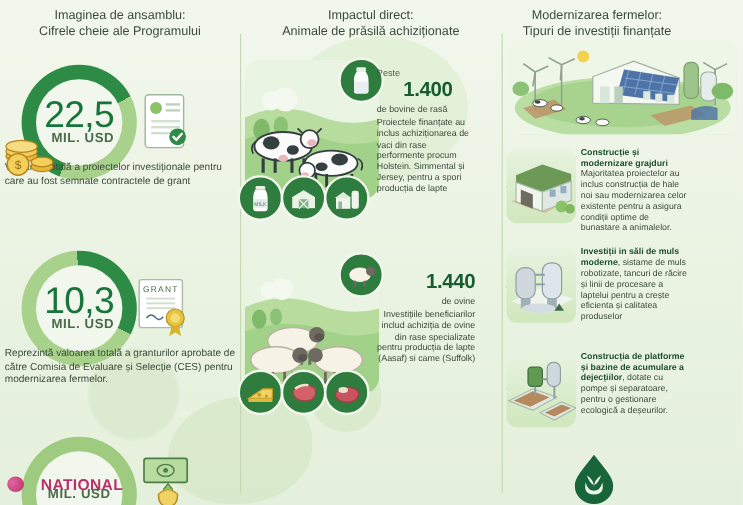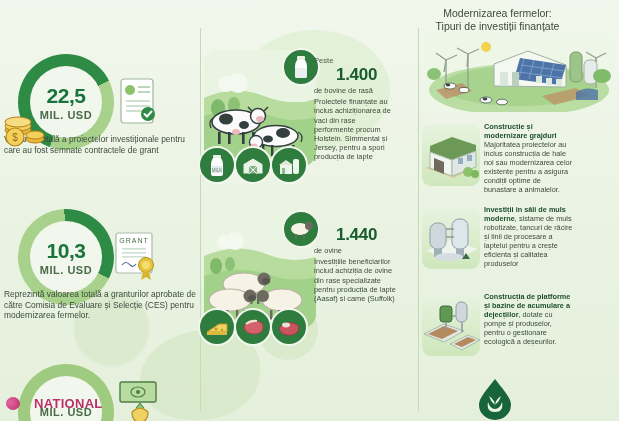--- a/index.html
+++ b/index.html
@@ -36,21 +36,21 @@
   .stat{position:relative;height:140px;}
   .ring{
     position:absolute;left:18px;top:6px;width:96px;height:96px;border-radius:50%;
     background:conic-gradient(from 200deg,#2e8b45 0 62%, #a8d18c 62% 100%);
     display:flex;align-items:center;justify-content:center;
   }
   .ring::after{content:"";position:absolute;width:72px;height:72px;border-radius:50%;background:#f2f7ed;}
   .ring.light{background:conic-gradient(from 160deg,#a8d18c 0 55%, #2e8b45 55% 88%, #a8d18c 88% 100%);}
   .ring.pale{background:conic-gradient(from 210deg,#9ecb7f 0 78%, #2e8b45 78% 100%);}
   .ringtxt{position:relative;z-index:2;text-align:center;}
-  .num{font-size:21px;font-weight:700;color:#17743a;line-height:26px;letter-spacing:-.5px;}
+  .num{font-size:31px;font-weight:400;color:#17743a;line-height:26px;letter-spacing:-.5px;}
   .unit{font-size:11px;font-weight:600;color:#4a6b4a;letter-spacing:.5px;text-align:right;}
   .cap{
     position:absolute;left:4px;right:4px;top:86px;
     text-align:left;font-size:8.4px;line-height:10.5px;color:#3b4a3b;
   }
   .sideicon{position:absolute;z-index:3;}
 
   
   .cblock{position:absolute;left:4px;right:6px;}
   .scene{
@@ -95,20 +95,24 @@
 <div class="page">
 
   <div class="blob b1"></div>
   <div class="blob b2"></div>
   <div class="blob b3"></div>
 
   <div class="divider dv1"></div>
   <div class="divider dv2"></div>
 
   <div class="col colL">
+    <div class="htitle">
+      <div>Imaginea de ansamblu:</div>
+      <div>Cifrele cheie ale Programului</div>
+    </div>
 
     <div class="stat" style="position:absolute;top:48px;left:0;width:200px;">
       <div class="ring">
         <div class="ringtxt">
           <div class="num">22,5</div>
           <div class="unit">MIL. USD</div>
         </div>
       </div>
       <div class="sideicon" style="left:2px;top:62px;">
         <svg width="44" height="38" viewBox="0 0 44 38">
@@ -172,20 +176,24 @@
           <ellipse cx="20" cy="14" rx="7" ry="5" fill="none" stroke="#4f7d46" stroke-width="1.2"></ellipse>
           <circle cx="20" cy="14" r="2" fill="#4f7d46"></circle>
           <path d="M14 34 q8 -8 16 0 q0 10 -8 10 q-8 0 -8 -10z" fill="#f0d163" stroke="#b5901c" stroke-width="1.2"></path>
           <path d="M18 30 l4 -5 l4 5" fill="#8cc36a" stroke="#4f7d46" stroke-width="1"></path>
         </svg>
       </div>
     </div>
   </div>
 
   <div class="col colC">
+    <div class="htitle">
+      <div>Impactul direct:</div>
+      <div>Animale de prăsilă achiziționate</div>
+    </div>
 
     <div class="cblock" style="top:50px;height:150px;">
       <div class="scene">
         <svg width="112" height="116" viewBox="0 0 112 116">
           <rect width="112" height="116" fill="#eaf4e3"></rect>
           <path d="M0 48 q30 -14 60 -2 q28 11 52 3 v70 H0z" fill="#b7dc9e"></path>
           <path d="M0 66 q34 -12 64 -1 q24 9 48 2 v50 H0z" fill="#a2d189"></path>
           <circle cx="22" cy="34" r="8" fill="#f4f9ef"></circle>
             <circle cx="34" cy="33" r="10" fill="#f4f9ef"></circle>
           <ellipse cx="14" cy="58" rx="7" ry="9" fill="#7fb96a"></ellipse>
@@ -332,21 +340,21 @@
         </svg>
       </div>
       <div class="circicon" style="left:66px;top:96px;width:34px;height:34px;">
         <svg width="30" height="30" viewBox="0 0 30 30">
           <circle cx="15" cy="15" r="15" fill="#2f7c3f"></circle>
           <path d="M5 16 q6 -7 14 -5 q8 2 5 8 q-3 5 -11 4 q-7 -1 -8 -7z" fill="#c9545f" stroke="#9c3b45" stroke-width="1"></path>
           <ellipse cx="12" cy="13" rx="4" ry="2.4" fill="#eadfd3"></ellipse>
         </svg>
       </div>
 
-      <div class="txtbox" style="top:14px;">
+      <div class="txtbox" style="top:14px;text-align:right;">
         <div class="bignum">1.440</div>
         <div class="sub">de ovine</div>
         <div class="sub">Investițiile beneficiarilor includ achiziția de ovine din rase specializate pentru producția de lapte (Aasaf) si came (Suffolk)</div>
       </div>
     </div>
 
     <div class="logo">
       <svg width="36" height="42" viewBox="0 0 36 42">
         <path d="M18 1 C8 14 2 20 2 27 a16 15 0 0 0 32 0 C34 20 28 14 18 1z" fill="#18653a"></path>
         <path d="M12 18 q6 4 6 10 q0 -6 6 -10 q-3 8 -6 8 q-3 0 -6 -8z" fill="#eef5e8"></path>
@@ -471,21 +479,21 @@
           <path d="M2 40 l20 -10 l20 7 l-20 11z" fill="#dfe8e4" stroke="#a9bca9" stroke-width="1"></path>
           <path d="M6 40 l16 -8 l14 5 l-16 8z" fill="#b58a5e"></path>
           <path d="M28 50 l18 -9 l12 5 l-18 10z" fill="#dfe8e4" stroke="#a9bca9" stroke-width="1"></path>
           <path d="M32 50 l14 -7 l8 3 l-14 7z" fill="#b58a5e"></path>
           <rect x="18" y="12" width="12" height="16" rx="3" fill="#5f9a50" stroke="#3f6b4a" stroke-width="1"></rect>
           <rect x="34" y="8" width="11" height="20" rx="5" fill="#cfd9dd" stroke="#8f9ea4" stroke-width="1"></rect>
           <path d="M30 22 h4 M24 28 v8 M40 28 v10" stroke="#8f9ea4" stroke-width="1.6" fill="none"></path>
         </svg>
       </div>
       <div class="cardtxt">
-        <b>Construcția de platforme și bazine de acumulare a dejecțiilor</b><span>, dotate cu pompe și produselor, pentru o gestionare ecologică a deșeurilor.</span>
+        <b>Construcția de platforme și bazine de acumulare a dejecțiilor</b><span>, dotate cu pompe și separatoare, pentru o gestionare ecologică a deșeurilor.</span>
       </div>
     </div>
   </div>
 
   <div class="wm">
     <div class="wmdot"></div>
     <div class="wmtxt">NATIONAL</div>
   </div>
 
 </div>

